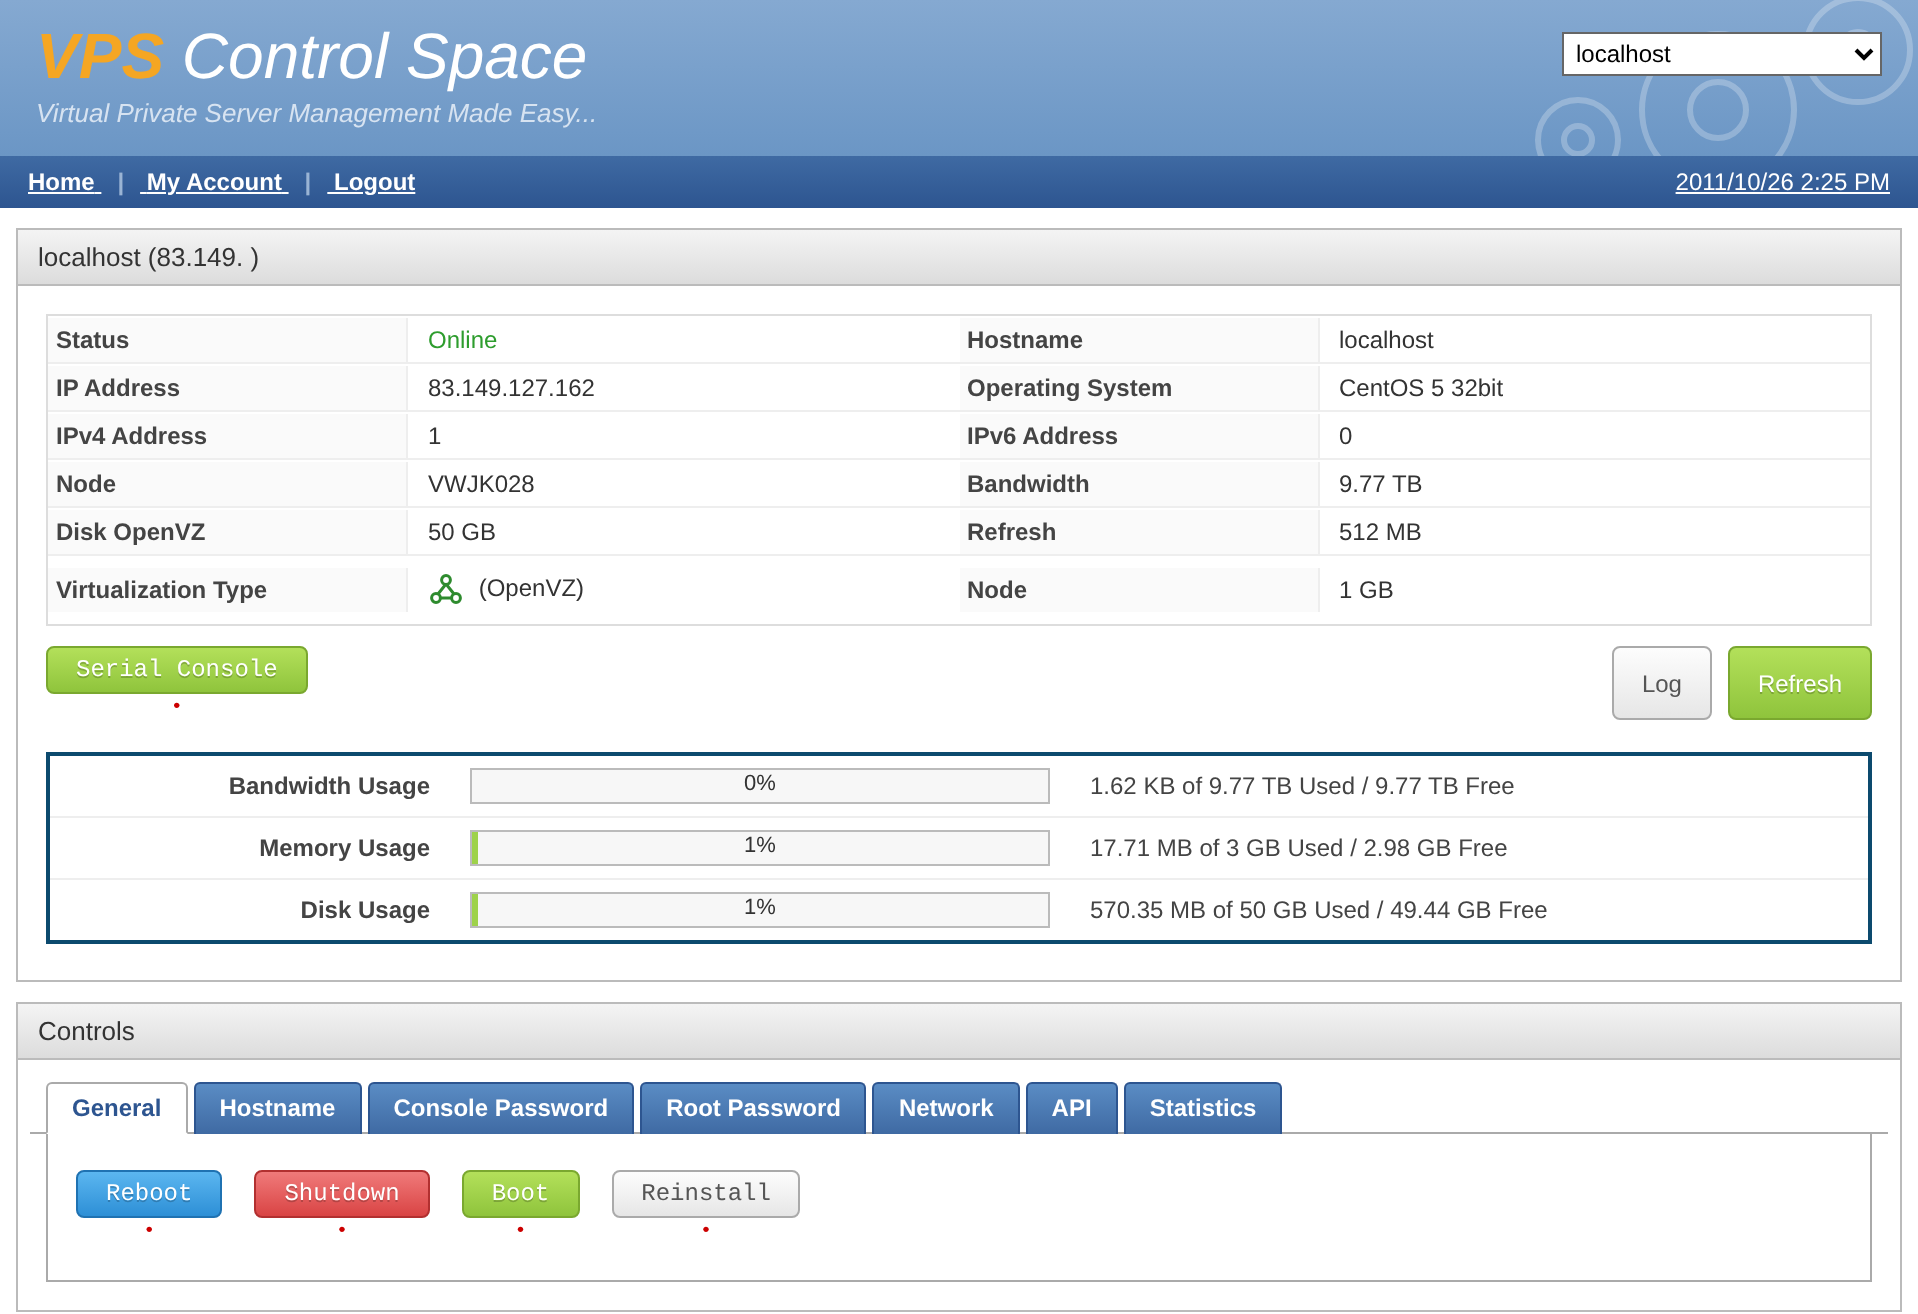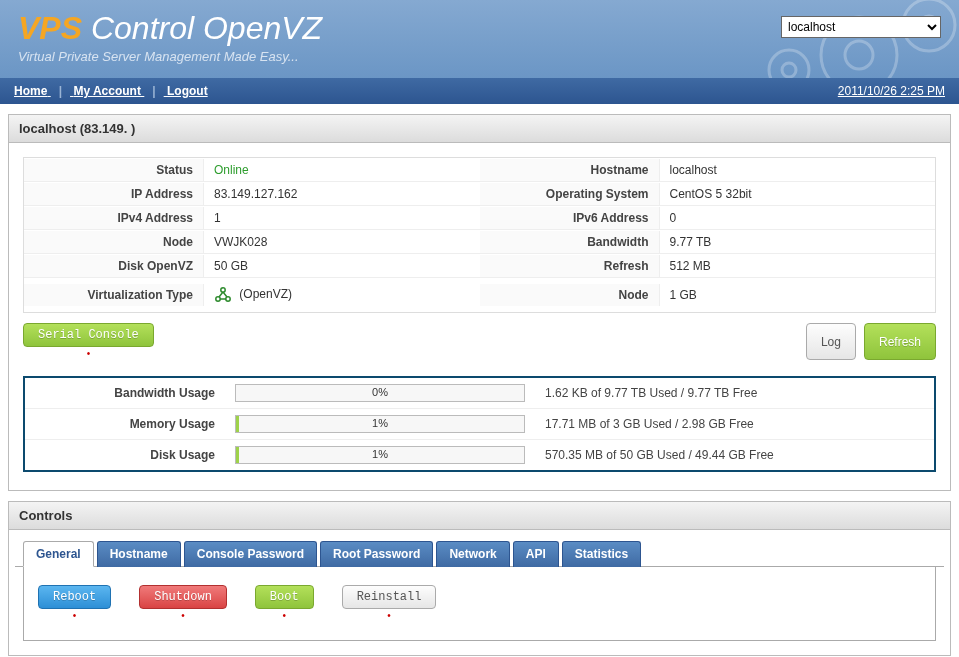--- a/index.html
+++ b/index.html
@@ -15,29 +15,29 @@
 .header .server-select { position: absolute; right: 18px; top: 16px; width: 160px; height: 22px; font-size: 12px; background: #fff; border: 1px solid #666; }
 
 
 .navbar { background: linear-gradient(#3f6aa3, #2d5590); color: #fff; padding: 6px 14px; display: flex; justify-content: space-between; align-items: center; font-weight: bold; font-size: 12px; text-decoration: underline; }
 .navbar a { color: #fff; text-decoration: none; }
 .navbar .sep { margin: 0 8px; color: #9ab4d4; }
 .navbar .datetime { font-weight: normal; }
 
 
 .panel { border: 1px solid #bbb; margin: 10px 8px; background: #fff; }
-.panel-header { background: linear-gradient(#f4f4f4, #dcdcdc); border-bottom: 1px solid #bbb; padding: 6px 10px; font-weight: bold; color: #333; font-size: 13px; }
+.panel-header { background: linear-gradient(#f4f4f4, #dcdcdc); border-bottom: 1px solid #bbb; padding: 6px 10px; font-weight: normal; color: #333; font-size: 13px; }
 .panel-body { padding: 14px 14px 18px; }
 
 
 .info-grid { display: flex; border: 1px solid #ddd; }
 .info-col { flex: 1; }
 .info-row { display: flex; border-bottom: 1px solid #eee; min-height: 24px; align-items: center; }
 .info-row:last-child { border-bottom: none; }
-.info-label { width: 180px; text-align: right; padding: 4px 10px 4px 4px; font-weight: bold; color: #444; background: #fafafa; border-right: 1px solid #eee; }
+.info-label { width: 180px; text-align: left; padding: 4px 10px 4px 4px; font-weight: bold; color: #444; background: #fafafa; border-right: 1px solid #eee; }
 .info-value { padding: 4px 10px; flex: 1; }
 .info-value.online { color: #2e9d2e; }
 .info-row.tall { min-height: 34px; }
 .vz-icon { display: inline-block; width: 18px; height: 18px; vertical-align: middle; margin-right: 4px; }
 
 
 .button-row { display: flex; justify-content: space-between; margin-top: 10px; }
 .button-group { display: flex; gap: 8px; }
 .btn { border: 1px solid; border-radius: 4px; padding: 4px 14px; font-size: 12px; cursor: pointer; font-family: inherit; }
 .btn-green { background: linear-gradient(#b3e05a, #8fc43c); border-color: #7aa82f; color: #fff; text-shadow: 0 1px 0 rgba(0,0,0,0.2); }
@@ -57,21 +57,21 @@
 .usage-pct { position: absolute; left: 0; right: 0; top: 1px; text-align: center; font-size: 11px; color: #333; }
 .usage-text { flex: 1; padding-left: 10px; color: #444; }
 
 
 .tabs { display: flex; gap: 3px; border-bottom: 1px solid #aaa; padding: 0 8px; }
 .tab { padding: 5px 12px; font-weight: bold; font-size: 12px; border: 1px solid #888; border-bottom: none; border-radius: 3px 3px 0 0; cursor: pointer; position: relative; top: 1px; }
 .tab.active { background: #fff; color: #2d5590; border-color: #aaa; border-bottom: 1px solid #fff; }
 .tab.inactive { background: linear-gradient(#5a8cc4, #3f6aa3); color: #fff; border-color: #2d5590; }
 .tab-content { padding: 18px 14px; border: 1px solid #aaa; border-top: none; margin: 0 8px; }
 
-.action-buttons { display: flex; gap: 28px; }
+.action-buttons { display: flex; gap: 16px; }
 .action-btn-wrap { display: flex; flex-direction: column; align-items: center; font-family: Liberation Mono, monospace; }
 
 select { padding: 1px 2px; }
 </style>
 </head>
 <body>
 
 <div class="container">
 
   <div class="header">
@@ -81,21 +81,21 @@
           <circle cx="220" cy="55" r="38"></circle>
             <circle cx="220" cy="55" r="14"></circle>
           <circle cx="290" cy="25" r="26"></circle>
             <circle cx="290" cy="25" r="9"></circle>
           <circle cx="150" cy="70" r="20"></circle>
             <circle cx="150" cy="70" r="7"></circle>
         </g>
       </svg>
     </div>
     <div class="title">
-      <span class="vps">VPS</span><span> Control OpenVZ</span>
+      <span class="vps">VPS</span><span> Control Space</span>
     </div>
     <div class="tagline">Virtual Private Server Management Made Easy...</div>
     <select class="server-select">
       <option>localhost</option>
     </select>
   </div>
 
   <div class="navbar">
     <div>
       <a href="#">Home</a>

